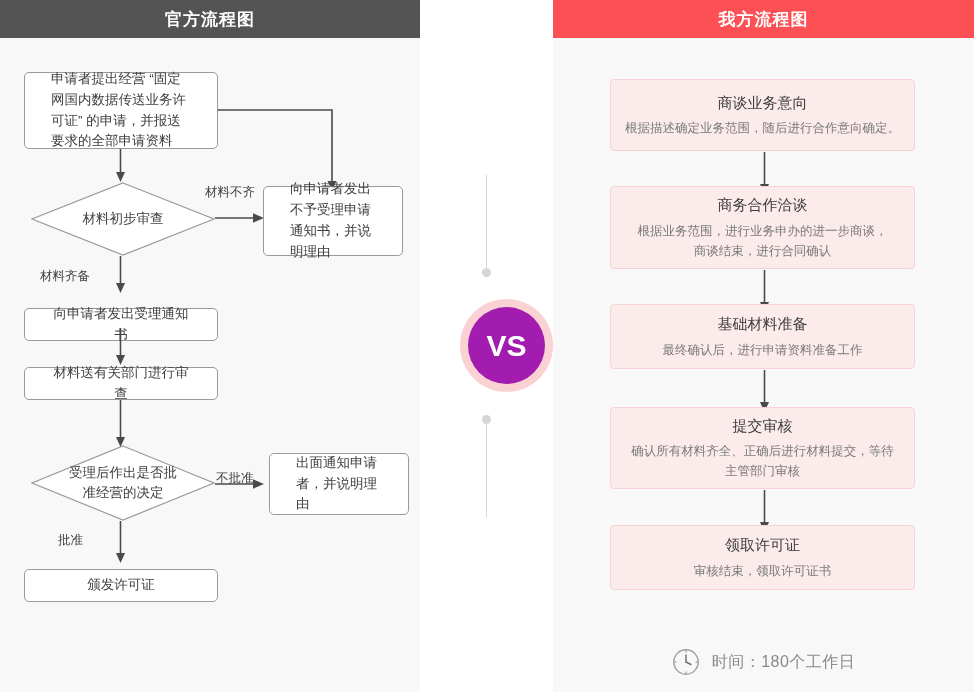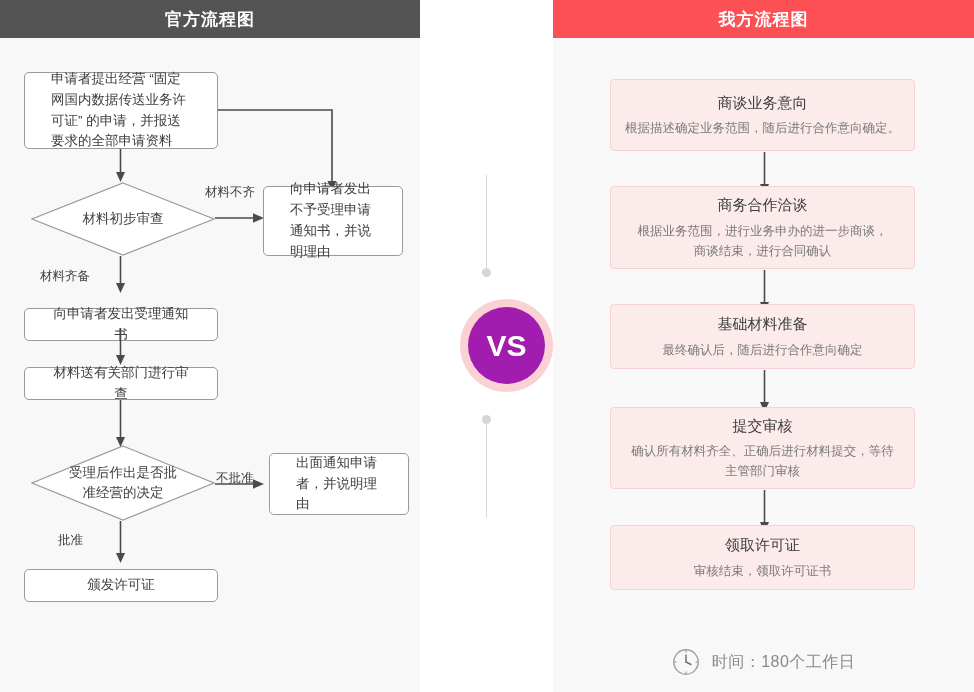--- a/index.html
+++ b/index.html
@@ -252,21 +252,21 @@
       </div>
       <div class="r-arrow" style="top:232px;">
         <svg width="13" height="43" viewBox="0 0 13 43">
           <line x1="6.5" y1="0" x2="6.5" y2="34" stroke="#4a4a4a" stroke-width="1.6"></line>
           <polygon points="6.5,42 2,32 11,32" fill="#4a4a4a"></polygon>
         </svg>
       </div>
 
       <div class="pink-node" style="top:266px;height:65px;">
         <div class="pink-title">基础材料准备</div>
-        <div class="pink-desc">最终确认后，随后进行合作意向确定</div>
+        <div class="pink-desc">最终确认后，进行申请资料准备工作</div>
       </div>
       <div class="r-arrow" style="top:332px;">
         <svg width="13" height="43" viewBox="0 0 13 43">
           <line x1="6.5" y1="0" x2="6.5" y2="34" stroke="#4a4a4a" stroke-width="1.6"></line>
           <polygon points="6.5,42 2,32 11,32" fill="#4a4a4a"></polygon>
         </svg>
       </div>
 
       <div class="pink-node" style="top:369px;height:82px;">
         <div class="pink-title">提交审核</div>

